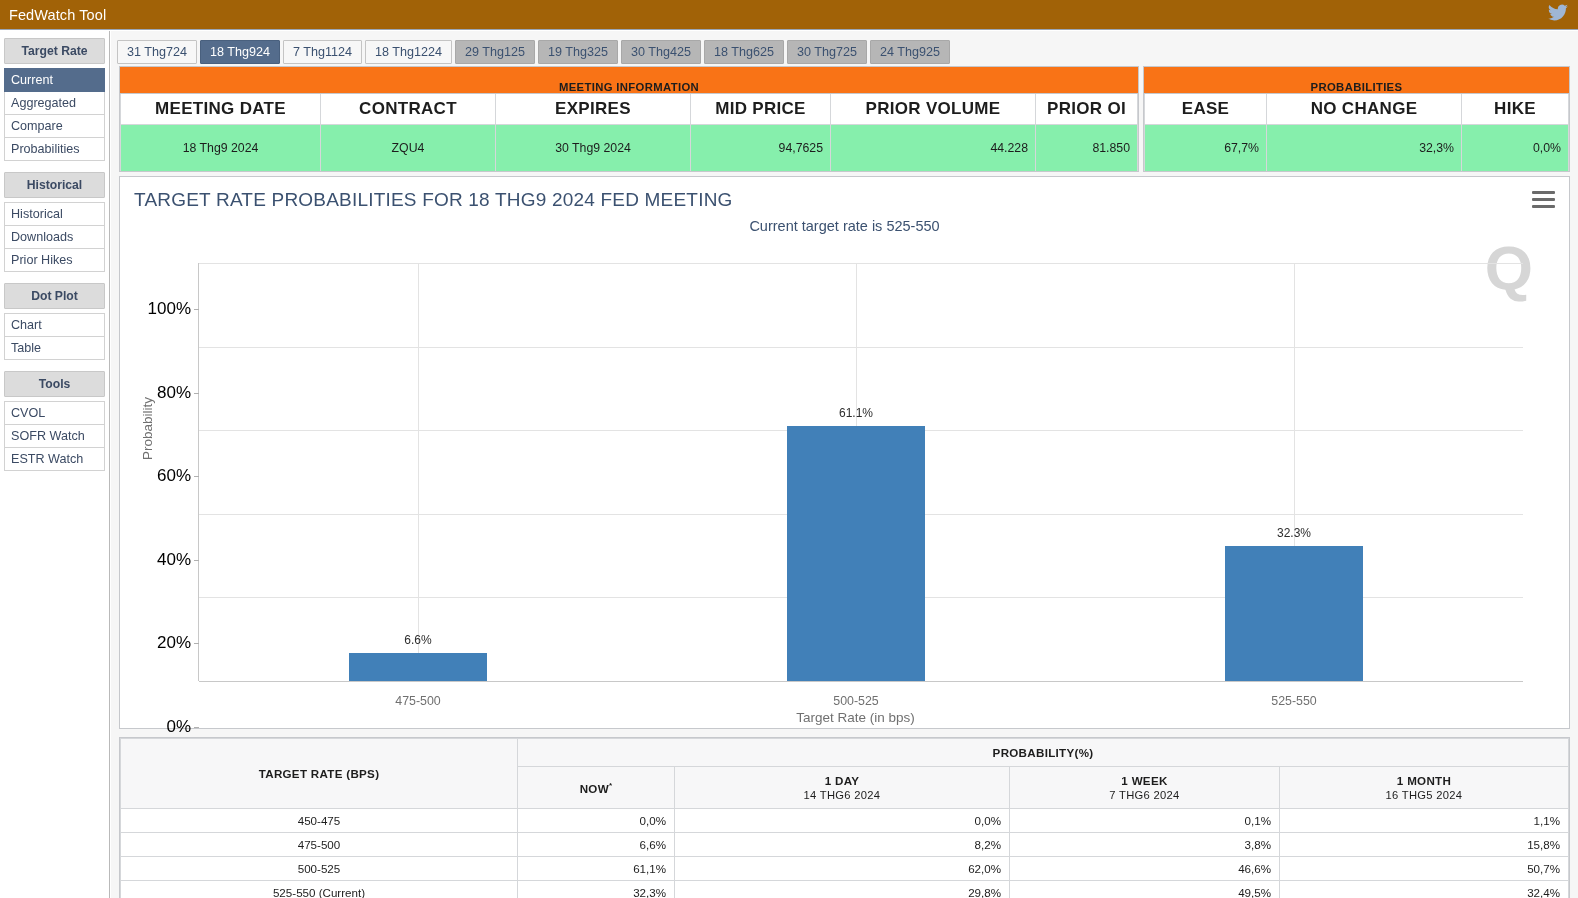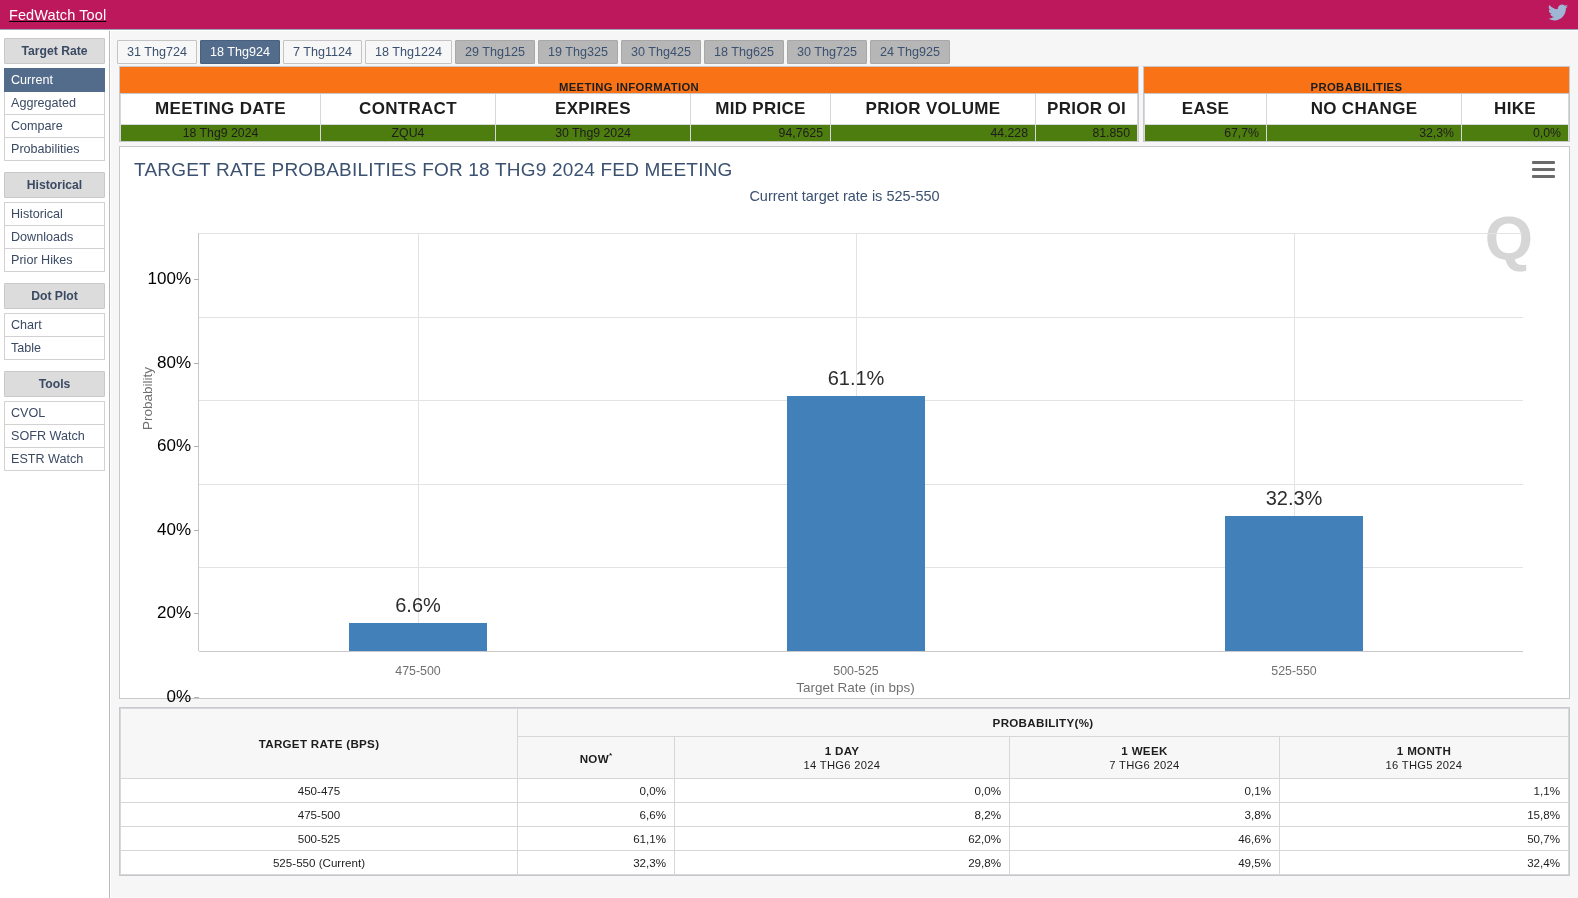--- a/index.html
+++ b/index.html
@@ -7,23 +7,23 @@
     width: 1578px; height: 898px;
     overflow: hidden;
     font-family: "Liberation Sans", sans-serif;
     background: #ffffff;
   }
 
   
   .topbar {
     position: absolute; left: 0; top: 0;
     width: 1578px; height: 30px;
-    background: #be185d;
+    background: #a16207;
     border-bottom: 1px solid #9aa5b5;
-    display: flex; align-items: center; text-decoration: underline;
+    display: flex; align-items: center;
   }
   .topbar-title {
     color: #ffffff; font-size: 14.5px;
     padding-left: 9px; letter-spacing: .1px;
   }
   .topbar-spacer { flex: 1; }
   .twitter-icon { margin-right: 10px; display: block; }
 
   
   .sidebar {
@@ -111,24 +111,24 @@
     letter-spacing: .3px;
     padding: 5px 6px;
     border: 1px solid #d5d7da;
     border-top: none;
     background: #ffffff;
     text-align: center;
     white-space: nowrap;
   }
   table.grid td {
     font-size: 12.3px; color: #1d1d1d;
-    padding: 1px 7px;
+    padding: 16px 7px;
     border: 1px solid #d5d7da;
     border-bottom: none;
-    background: #4d7c0f;
+    background: #86efac;
     white-space: nowrap;
   }
   td.num { text-align: right; }
   td.ctr { text-align: center; }
 
   
   .chart-card {
     margin: 4px 8px 0 8px;
     border: 1px solid #c6c8cc;
     background: #ffffff;
@@ -201,21 +201,21 @@
     display: flex; flex-direction: column;
     align-items: center; justify-content: flex-end;
     position: relative;
   }
   .barcell::before {
     content: ""; position: absolute; left: 50%; top: 0; bottom: 0;
     width: 1px; background: #e3e3e3;
   }
   .bar { background: #4180b8; width: 138px; position: relative; z-index: 2; }
   .bar-val {
-    font-size: 20px; color: #2d2d2d;
+    font-size: 12px; color: #2d2d2d;
     margin-bottom: 6px; position: relative; z-index: 2;
   }
   .xtick {
     position: absolute; top: 100%; left: 50%;
     transform: translateX(-50%);
     margin-top: 13px;
     font-size: 12.4px; color: #707070;
     white-space: nowrap;
   }
   .x-label {

